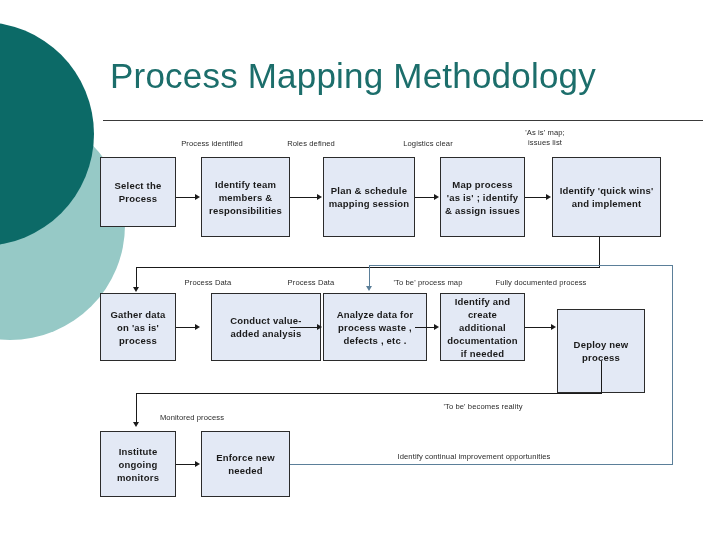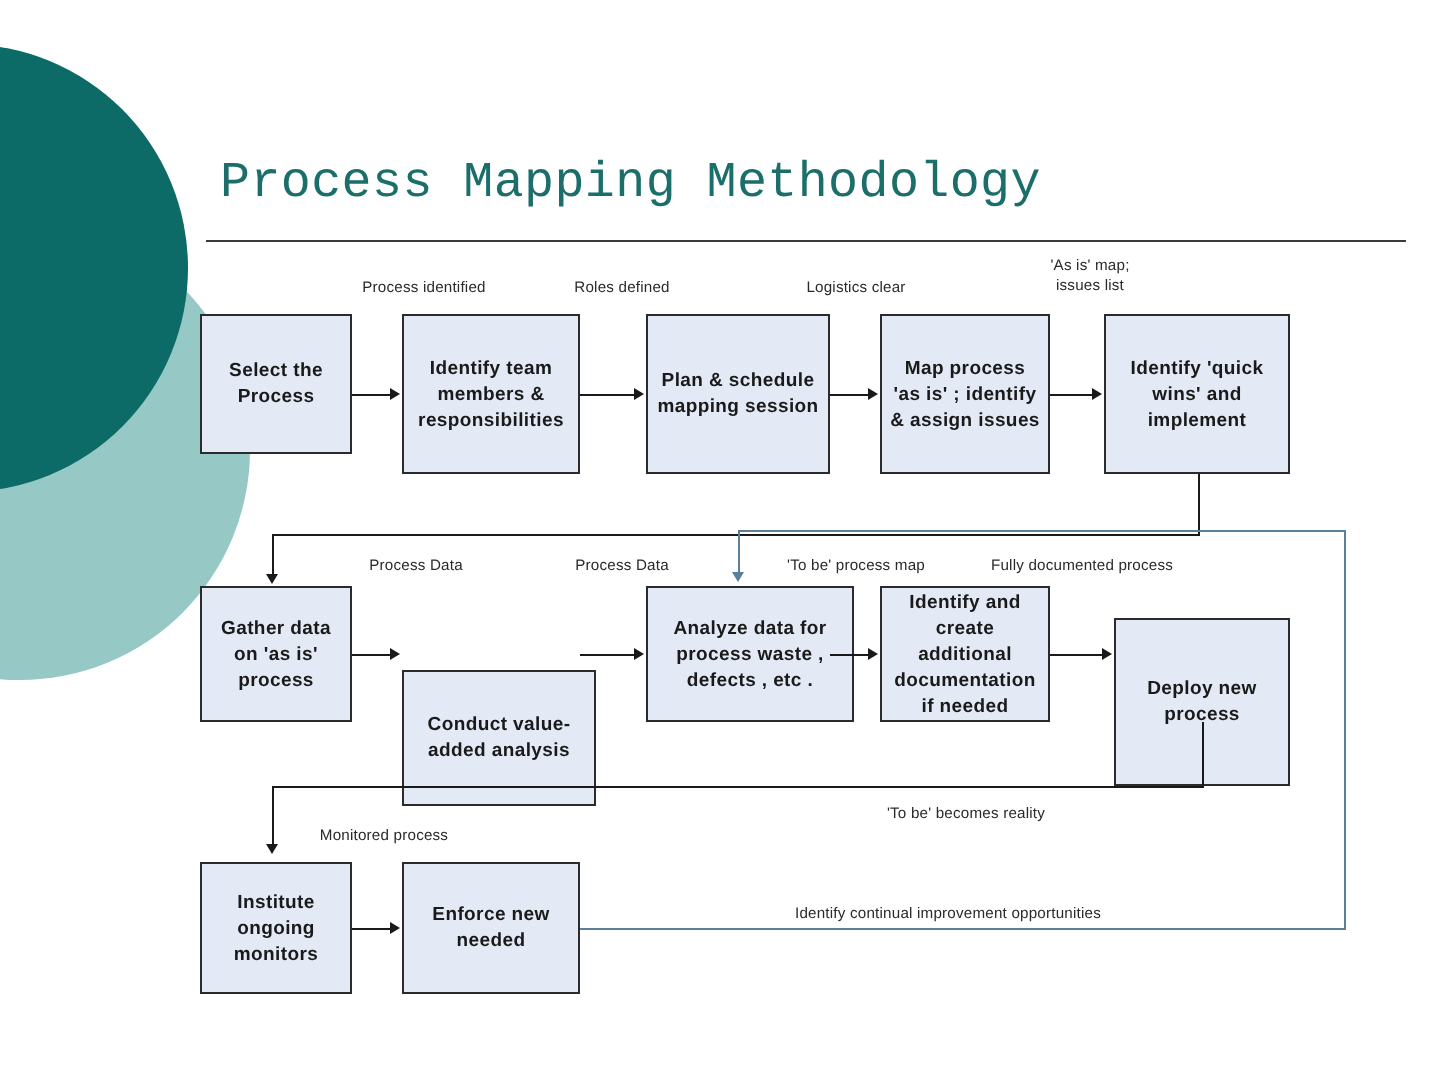--- a/index.html
+++ b/index.html
@@ -40,28 +40,27 @@
     height: 224px;
     left: -130px;
     top: 22px;
     background: #0c6a67;
   }
 
   
   #title {
     position: absolute;
     left: 110px;
-    top: 70px;
-    font-size: 25px;
+    top: 54px;
+    font-size: 35px;
     line-height: 44px;
     font-weight: normal;
     color: #1c6e6b;
     letter-spacing: 0.2px;
     white-space: nowrap;
-    font-family: Liberation Mono, monospace;
   }
   #title-rule {
     position: absolute;
     left: 103px;
     top: 120px;
     width: 600px;
     height: 0;
     border-top: 1.6px solid #3a3a3a;
   }
 
@@ -140,21 +139,21 @@
   </div>
 
   <div class="box" style="left:323px; top:157px; width:92px; height:80px;">
     <span>Plan &amp; schedule mapping session</span>
   </div>
 
   <div class="box" style="left:440px; top:157px; width:85px; height:80px;">
     <span>Map process 'as is' ; identify  &amp; assign issues</span>
   </div>
 
-  <div class="box" style="left:552px; top:157px; width:93px; height:80px;">
+  <div class="box" style="left:552px; top:157px; width:109px; height:80px;">
     <span>Identify 'quick wins' and implement</span>
   </div>
 
   <div class="clabel center" style="left:212px; top:139px;">Process identified</div>
   <div class="clabel center" style="left:311px; top:139px;">Roles defined</div>
   <div class="clabel center" style="left:428px; top:139px;">Logistics clear</div>
   <div class="clabel center" style="left:545px; top:128px;">'As is' map;</div>
   <div class="clabel center" style="left:545px; top:138px;">issues list</div>
 
   <div class="hline" style="left:176px; top:197px; width:20px;"></div>
@@ -171,21 +170,21 @@
 
   <div class="vline" style="left:599px; top:237px; height:30px;"></div>
   <div class="hline" style="left:136px; top:267px; width:464px;"></div>
   <div class="vline" style="left:136px; top:267px; height:21px;"></div>
   <div class="arrow-d" style="left:133px; top:287px;"></div>
 
   <div class="box" style="left:100px; top:293px; width:76px; height:68px;">
     <span>Gather data on 'as is' process</span>
   </div>
 
-  <div class="box" style="left:201px; top:293px; width:97px; height:68px;margin-top:42px;">
+  <div class="box" style="left:211px; top:293px; width:110px; height:68px;">
     <span>Conduct value-added analysis</span>
   </div>
 
   <div class="box" style="left:323px; top:293px; width:104px; height:68px;">
     <span>Analyze data for process waste , defects , etc .</span>
   </div>
 
   <div class="box" style="left:440px; top:293px; width:85px; height:68px;">
     <span>Identify and create additional documentation if needed</span>
   </div>

